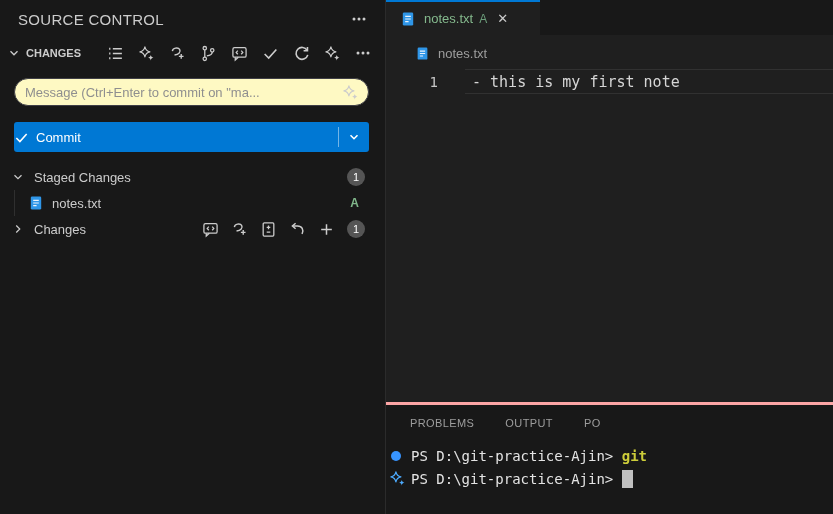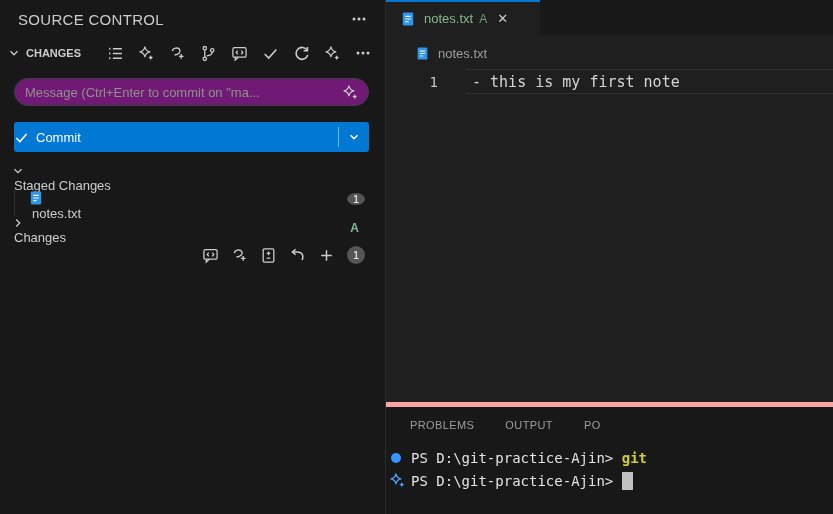--- a/index.html
+++ b/index.html
@@ -12,36 +12,36 @@
     border-right:1px solid #2b2b2b; color:#cccccc; }
   .sb-header { height:38px; display:flex; align-items:center;
     justify-content:space-between; padding:0 16px 0 18px; }
   .sb-title { font-size:15px; letter-spacing:.3px; color:#cccccc; }
   .icon-btn { display:inline-flex; align-items:center; justify-content:center;
     width:20px; height:20px; cursor:pointer; }
   .section-row { height:30px; display:flex; align-items:center; padding:0 12px 0 4px; }
   .section-label { font-size:11px; font-weight:bold; color:#cccccc; margin-left:2px; }
   .toolbar { margin-left:auto; display:flex; align-items:center; gap:11px; }
 
-  .msg-input { margin:10px 16px 0 14px; height:28px; background:#701a75;
+  .msg-input { margin:10px 16px 0 14px; height:28px; background:#fef9c3;
     border:1px solid #3f3f46; border-radius:14px; display:flex; align-items:center;
     padding:0 8px 0 10px; cursor:text; }
   .msg-placeholder { color:#8f8f8f; font-size:13px; white-space:nowrap; overflow:hidden;
     flex:1; }
 
   .commit-split { margin:16px 16px 0 14px; height:30px; display:flex;
     background:#0078d4; border-radius:3px; overflow:hidden; }
   .commit-main { flex:1; display:flex; align-items:center; 
     gap:7px; color:#ffffff; font-size:13px; cursor:pointer; }
   .commit-sep { width:1px; background:rgba(255,255,255,.45); margin:5px 0; }
   .commit-dd { width:30px; display:flex; align-items:center; justify-content:center;
     cursor:pointer; }
 
-  .tree-row { height:26px; display:flex; align-items:flex-start; padding-left:8px;
-    padding-right:20px; font-size:13px; color:#cccccc; position:relative; cursor:pointer;flex-direction:column; }
+  .tree-row { height:26px; display:flex; align-items:center; padding-left:8px;
+    padding-right:20px; font-size:13px; color:#cccccc; position:relative; cursor:pointer; }
   .tree-row.first { margin-top:12px; }
   .tree-label { margin-left:6px; }
   .badge { margin-left:auto; min-width:18px; height:18px; border-radius:50%;
     background:#555555; color:#ffffff; font-size:11px; display:flex;
     align-items:center; justify-content:center; }
   .file-row { padding-left:26px; }
   .indent-guide { position:absolute; left:14px; top:0; bottom:0; width:1px;
     background:#2f2f2f; }
   .file-label { margin-left:6px; }
   .status-a { margin-left:auto; color:#81b88b; font-size:12px; font-weight:bold;
@@ -66,21 +66,21 @@
   .code-area { margin-top:6px; }
   .code-line { display:flex; height:25px; align-items:center; }
   .gutter { width:79px; flex:none; text-align:right; padding-right:27px;
     font-family:"DejaVu Sans Mono", monospace; font-size:14px; color:#c6c6c6; }
   .line-content { flex:1; height:25px; display:flex; align-items:center;
     border-top:1px solid #313131; border-bottom:1px solid #313131;
     padding-left:7px; font-family:"DejaVu Sans Mono", monospace; font-size:15px;
     color:#d6d6d6; white-space:pre; cursor:text; }
 
   
-  .panel { height:112px; background:#181818; border-top:5px solid #fca5a5;
+  .panel { height:112px; background:#181818; border-top:3px solid #fca5a5;
     display:flex; flex-direction:column; }
   .panel-tabs { height:36px; display:flex; align-items:center; gap:31px;
     padding-left:24px; white-space:nowrap; overflow:hidden; }
   .panel-tab { font-size:11px; letter-spacing:.4px; color:#9d9d9d; cursor:pointer;
     height:36px; display:flex; align-items:center; position:relative; flex:none; }
   .panel-tab.active { color:#e7e7e7; }
   .panel-tab.active::after { content:""; position:absolute; left:0; right:0;
     bottom:5px; height:2px; background:#0078d4; }
   .terminal { flex:1; padding-top:3px; font-family:"DejaVu Sans Mono", monospace;
     font-size:14px; color:#e4e4e4; cursor:text; }

